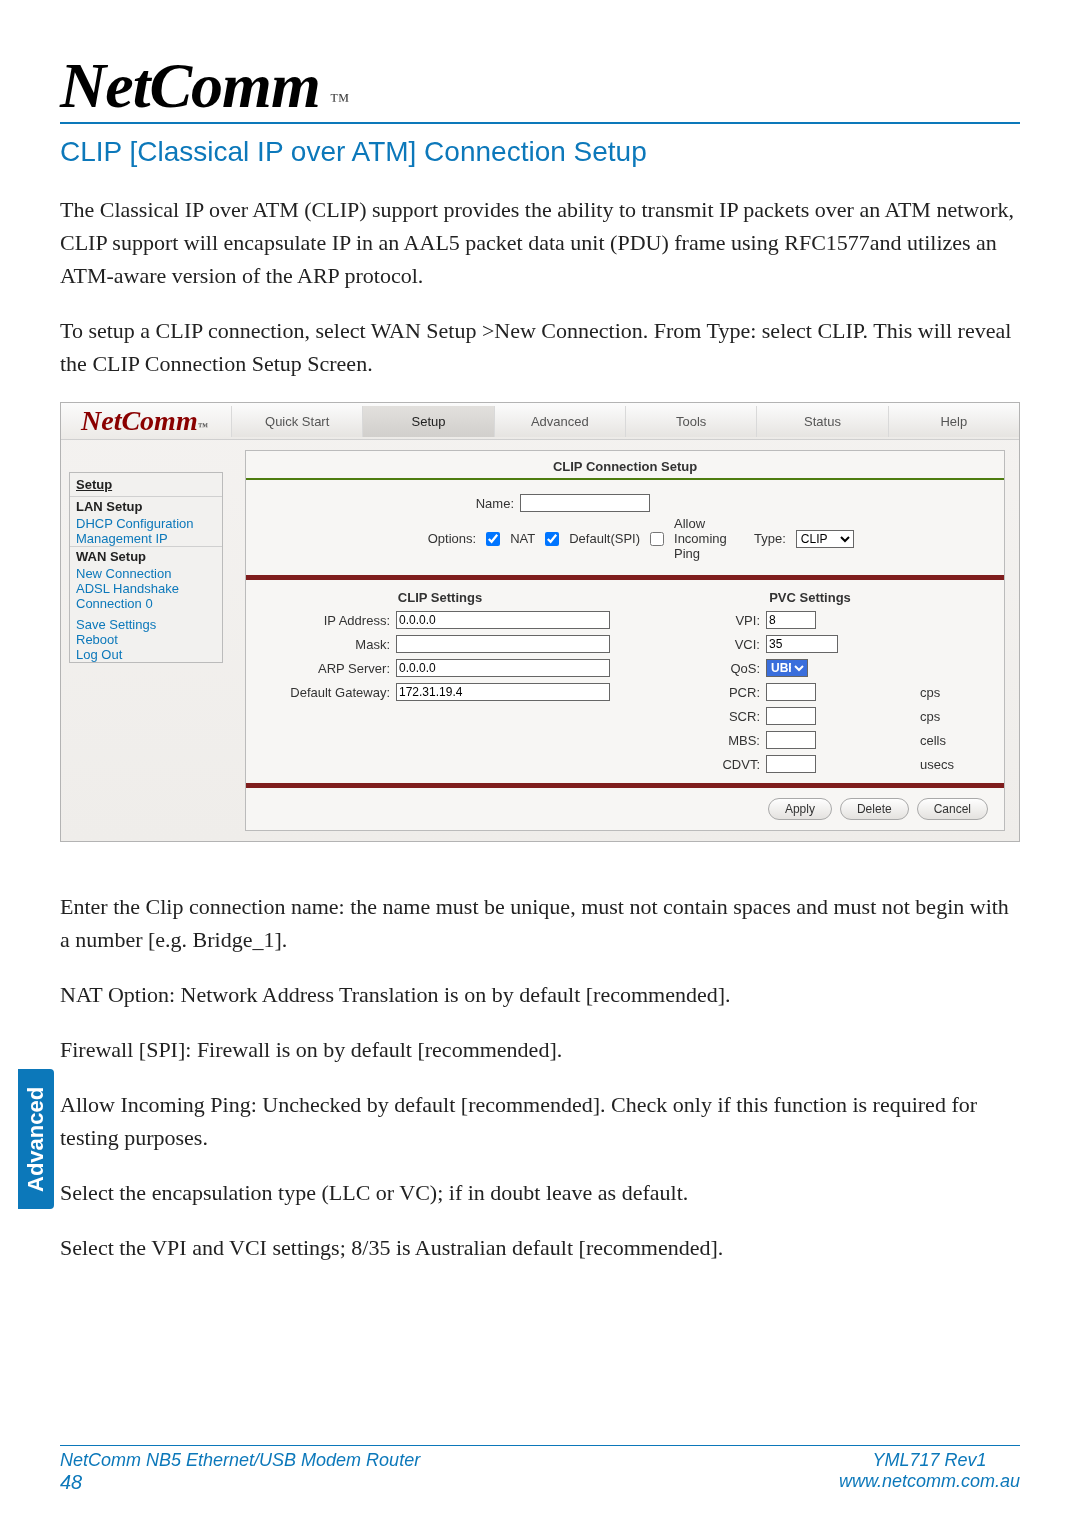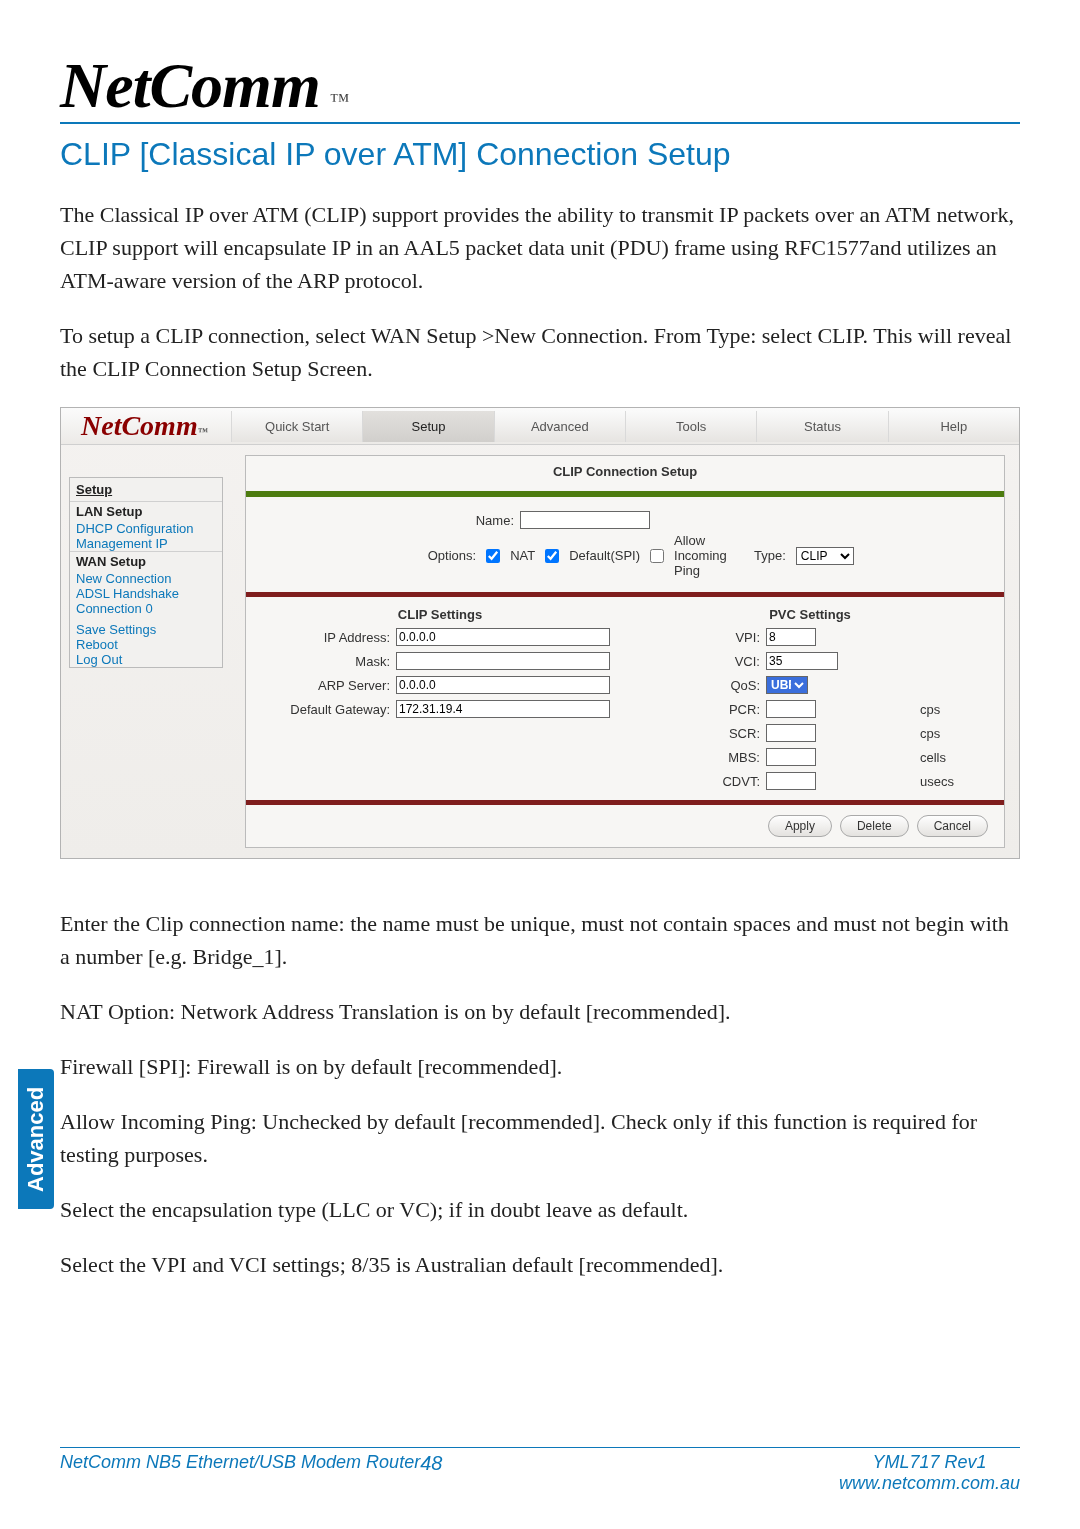--- a/index.html
+++ b/index.html
@@ -32,21 +32,21 @@
     font-style: italic;
     font-size: 64px;
     letter-spacing: -1px;
     color: #000;
     line-height: 0.8;
   }
   .brand-tm { font-size: 20px; color: #444; }
 
   .section-title {
     font-family: Arial, Helvetica, sans-serif;
-    font-size: 32px;
+    font-size: 28px;
     color: #0c78ba;
     margin-bottom: 25px;
   }
 
   .body-text {
     font-size: 22px;
     line-height: 1.5;
     margin-bottom: 22px;
   }
 
@@ -129,23 +129,23 @@
     padding: 10px 14px;
   }
   .panel {
     background: #f7f6f4;
     border: 1px solid #bbb;
     padding: 0;
   }
   .panel-title {
     text-align: center;
     font-weight: bold;
-    padding: 8px 0 12px 0;
+    padding: 8px 0 4px 0;
     color: #333;
-    border-bottom: 6px solid #4d7c0f;
+    border-bottom: 2px solid #4d7c0f;
   }
   .panel-section {
     padding: 10px 24px;
     border-bottom: 5px solid #7f1d1d;
   }
   .panel-section:last-child { border-bottom: none; }
 
   .row { display: flex; align-items: center; gap: 6px; margin: 4px 0; }
   .lbl-r { text-align: right; display: inline-block; }
   .inp {
@@ -219,21 +219,21 @@
     border-top: 1px solid #0c78ba;
     padding-top: 4px;
     display: flex;
     justify-content: space-between;
     align-items: flex-start;
     font-style: italic;
     color: #0c78ba;
     font-family: Arial, sans-serif;
     font-size: 18px;
   }
-  .footer-left { display: flex; flex-direction: row; }
+  .footer-left { display: flex; flex-direction: column; }
   .footer-right { text-align: center; display: flex; flex-direction: column; }
   .page-num { font-style: italic; font-size: 20px; }
   .foot-url { color: #0c78ba; text-decoration: none; }
 </style>
 </head>
 <body>
 
 <div class="page">
 
   <div class="brand-row">

